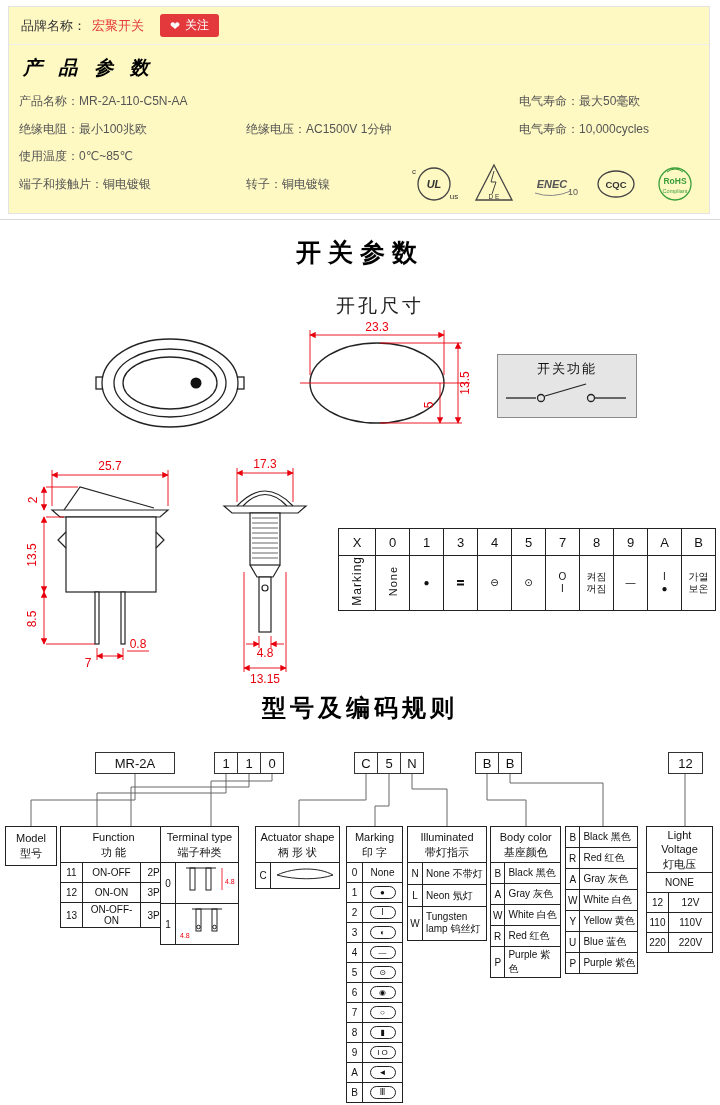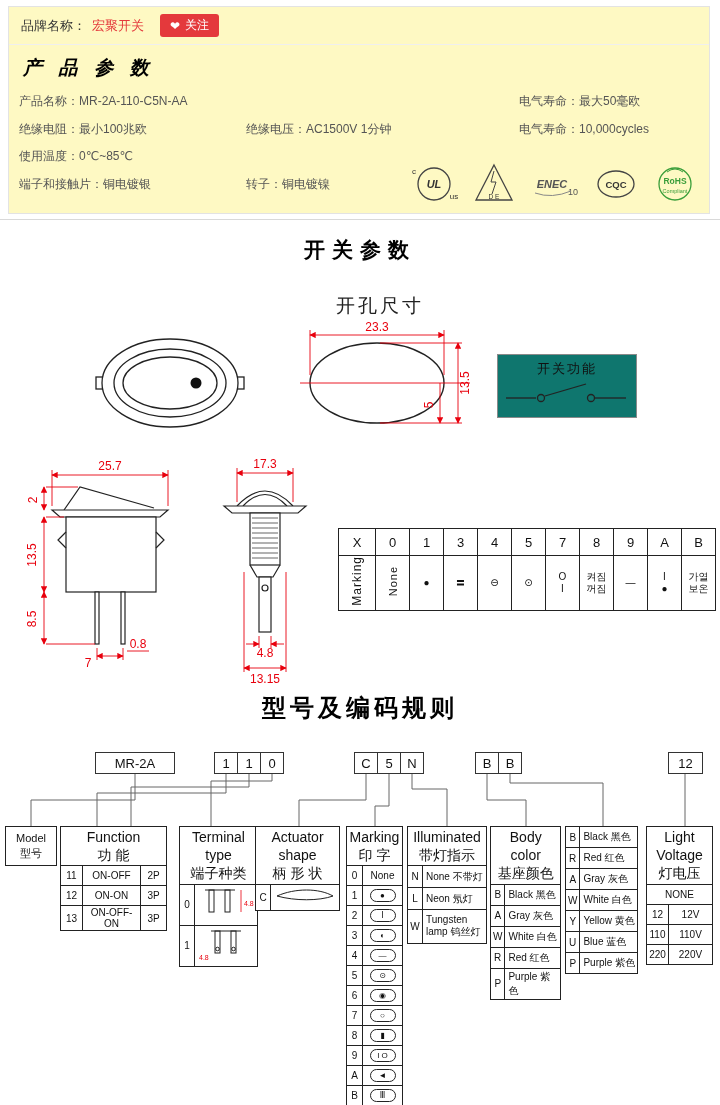--- a/index.html
+++ b/index.html
@@ -11,41 +11,41 @@
 .topbar{position:absolute;left:0;top:0;right:0;height:38px;border-bottom:1px solid #efefef;display:flex;align-items:center;padding:0 12px;gap:6px;}
 .brand-label{font-size:13px;color:#333;}
 .brand-name{font-size:13px;color:#e4393c;text-decoration:none;cursor:pointer;}
 .follow-btn{margin-left:10px;background:#e4393c;color:#fff;font-size:12px;border:none;border-radius:3px;padding:3px 10px;display:flex;gap:5px;align-items:center;cursor:pointer;}
 .pp-title{position:absolute;left:14px;top:48px;font-family:"DejaVu Serif","Liberation Serif",serif;font-weight:bold;font-style:italic;font-size:19px;letter-spacing:5px;color:#000;}
 .field{position:absolute;font-size:12px;color:#555;white-space:nowrap;}
 .field .flabel{color:#555;}
 .field .fvalue{color:#555;}
 
 .page-divider{position:absolute;left:0;top:219px;width:720px;border-top:1px solid #d9d9d9;}
-.big-title{position:absolute;left:0;top:236px;width:720px;text-align:center;font-size:21px;font-weight:bold;letter-spacing:7px;color:#000;}
+.big-title{position:absolute;left:0;top:236px;width:720px;text-align:center;font-size:25px;font-weight:bold;letter-spacing:7px;color:#000;}
 .big-title2{position:absolute;left:0;top:692px;width:720px;text-align:center;font-size:24px;font-weight:bold;letter-spacing:4px;color:#000;}
 .hole-title{position:absolute;left:280px;top:293px;width:200px;text-align:center;font-size:19px;color:#222;letter-spacing:3px;}
 
-.fn-box{left:497px;top:354px;width:140px;height:64px;border:1px solid #8a8a8a;background:#0f766e;}
+.fn-box{left:497px;top:354px;width:140px;height:64px;border:1px solid #8a8a8a;background:#e5e5e5;}
 .fn-title{text-align:center;font-size:13px;margin-top:5px;letter-spacing:2px;color:#111;}
 
 .dim{font-size:12px;fill:#e8000d;font-family:"Liberation Sans","DejaVu Sans",sans-serif;}
 
 table{border-collapse:collapse;background:#fff;}
 .mtable td{border:1px solid #222;text-align:center;vertical-align:middle;width:34px;color:#111;}
 .mtable td:first-child{width:37px;}
 .mtable tr:nth-child(1) td{height:27px;font-size:13px;}
 .mtable tr:nth-child(2) td{height:55px;}
 .vtext{writing-mode:vertical-rl;transform:rotate(180deg);display:inline-block;font-size:12px;letter-spacing:1px;color:#111;}
 .mark-cell{font-size:10px;white-space:pre-line;line-height:1.2;}
 
 .cbox{position:absolute;top:752px;height:22px;border:1px solid #333;display:flex;align-items:center;justify-content:center;font-size:13px;background:#fff;color:#111;}
 
 .ct td{border:1px solid #222;font-size:10px;text-align:center;padding:1px 2px;color:#111;background:#fff;}
-.ct .hdr div{line-height:1.3;font-size:14px;}
+.ct .hdr div{line-height:1.3;font-size:11px;}
 .ct .lft{text-align:left;padding-left:3px;}
 .oval{display:inline-block;width:26px;height:13px;border:1px solid #222;border-radius:8px;font-size:8px;line-height:11px;text-align:center;color:#111;}
 .modelbox{left:5px;top:826px;width:52px;height:40px;border:1px solid #222;background:#fff;display:flex;flex-direction:column;align-items:center;justify-content:center;font-size:11px;line-height:1.4;color:#111;}
 </style>
 </head>
 <body>
 
 <div class="abs card">
   <div class="topbar">
     <span class="brand-label">品牌名称：</span>
@@ -296,21 +296,21 @@
         <td>3P</td>
       </tr>
   <tr>
         <td style="height:20px">13</td>
         <td>ON-OFF-ON</td>
         <td>3P</td>
       </tr>
 </tbody>
   </table>
 
-<table class="ct abs" style="left:179px;top:826px">
+<table class="ct abs" style="left:160px;top:826px">
   <tbody>
       <tr>
         <td class="hdr" colspan="2" style="height:36px">
           <div>Terminal type</div>
           <div>端子种类</div>
         </td>
       </tr>
   <tr>
     <td style="width:15px;height:40px">0</td>
     <td style="width:62px">

